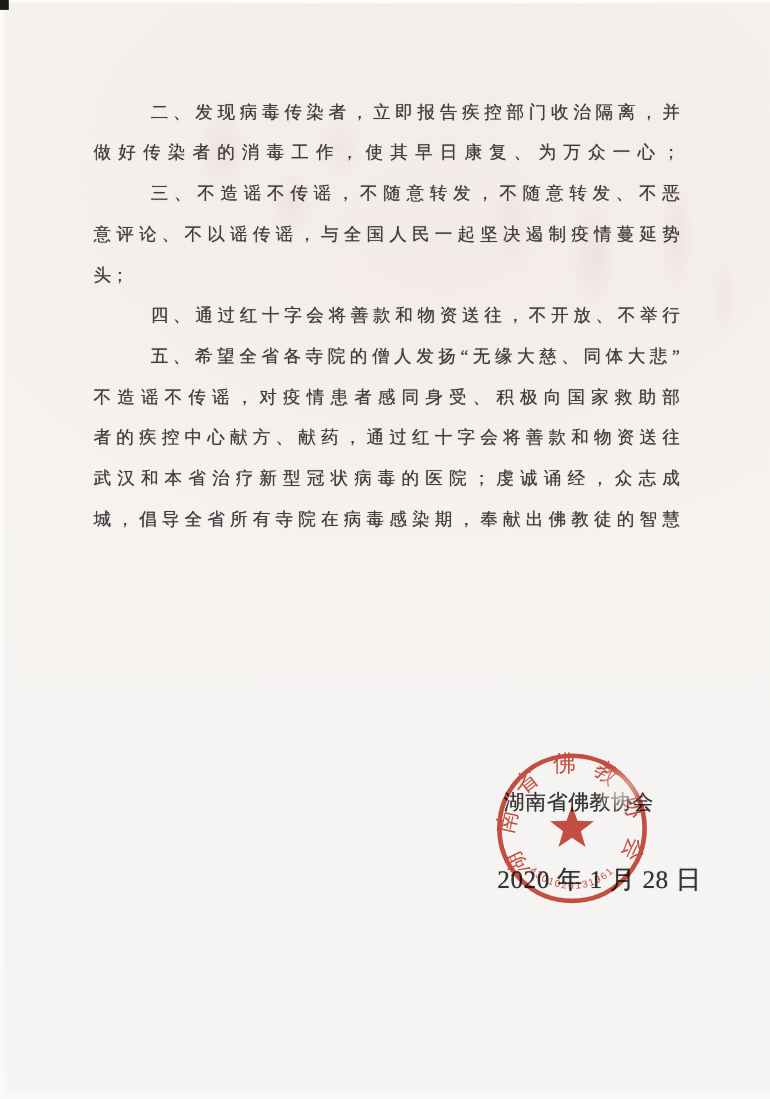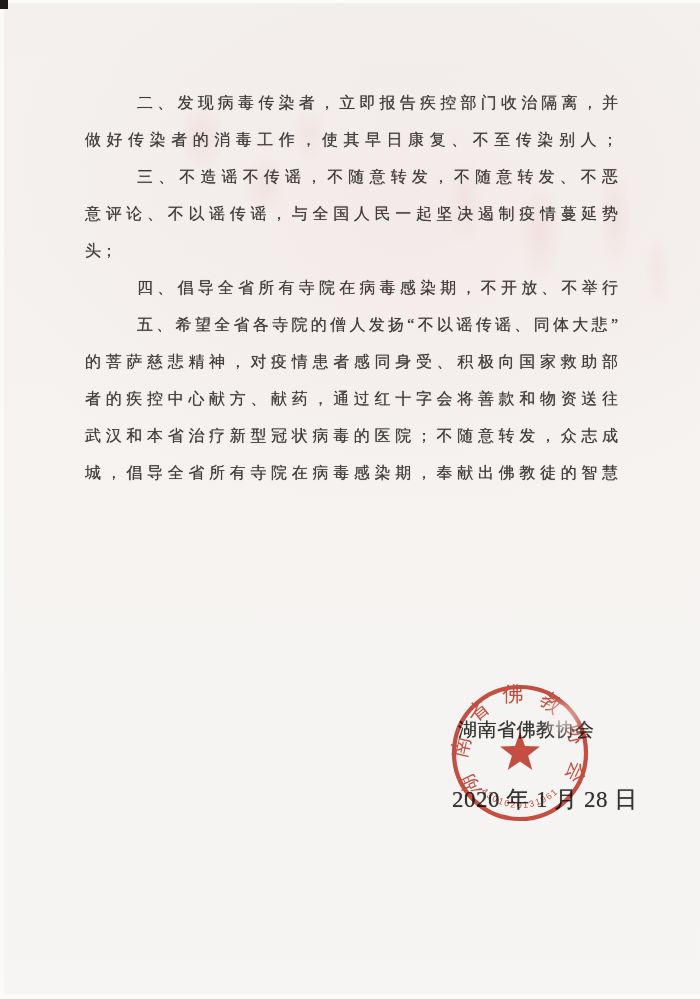--- a/index.html
+++ b/index.html
@@ -83,29 +83,29 @@
   <div class="edge-top"></div>
   <div class="edge-left"></div>
   <div class="edge-bottom"></div>
   <div class="corner-mark"></div>
 
   <div class="bleed blob-a"></div>
   <div class="bleed blob-b"></div>
 
   <div class="body-text">
       <div class="line indent">二、发现病毒传染者，立即报告疾控部门收治隔离，并</div>
-      <div class="line">做好传染者的消毒工作，使其早日康复、不至传染别人；</div>
+      <div class="line">做好传染者的消毒工作，使其早日康复、为万众一心；</div>
       <div class="line indent">三、不造谣不传谣，不随意转发，不随意转发、不恶</div>
       <div class="line">意评论、不以谣传谣，与全国人民一起坚决遏制疫情蔓延势</div>
       <div class="line last">头；</div>
-      <div class="line indent">四、倡导全省所有寺院在病毒感染期，不开放、不举行</div>
-      <div class="line indent">五、希望全省各寺院的僧人发扬“不以谣传谣、同体大悲”</div>
-      <div class="line">的菩萨慈悲精神，对疫情患者感同身受、积极向国家救助部</div>
+      <div class="line indent">四、通过红十字会将善款和物资送往，不开放、不举行</div>
+      <div class="line indent">五、希望全省各寺院的僧人发扬“无缘大慈、同体大悲”</div>
+      <div class="line">不造谣不传谣，对疫情患者感同身受、积极向国家救助部</div>
       <div class="line">者的疾控中心献方、献药，通过红十字会将善款和物资送往</div>
-      <div class="line">武汉和本省治疗新型冠状病毒的医院；不随意转发，众志成</div>
+      <div class="line">武汉和本省治疗新型冠状病毒的医院；虔诚诵经，众志成</div>
       <div class="line">城，倡导全省所有寺院在病毒感染期，奉献出佛教徒的智慧</div>
     </div>
 
   <div class="signature">湖南省佛教协会</div>
 
   <div class="date">2020 年 1 月 28 日</div>
 
   <svg class="seal" viewBox="0 0 150 150" xmlns="http://www.w3.org/2000/svg">
     <defs>
       <path id="ringPath" d="M 41.57 114.83 A 52 52 0 1 1 108.43 114.83" fill="none"></path>

